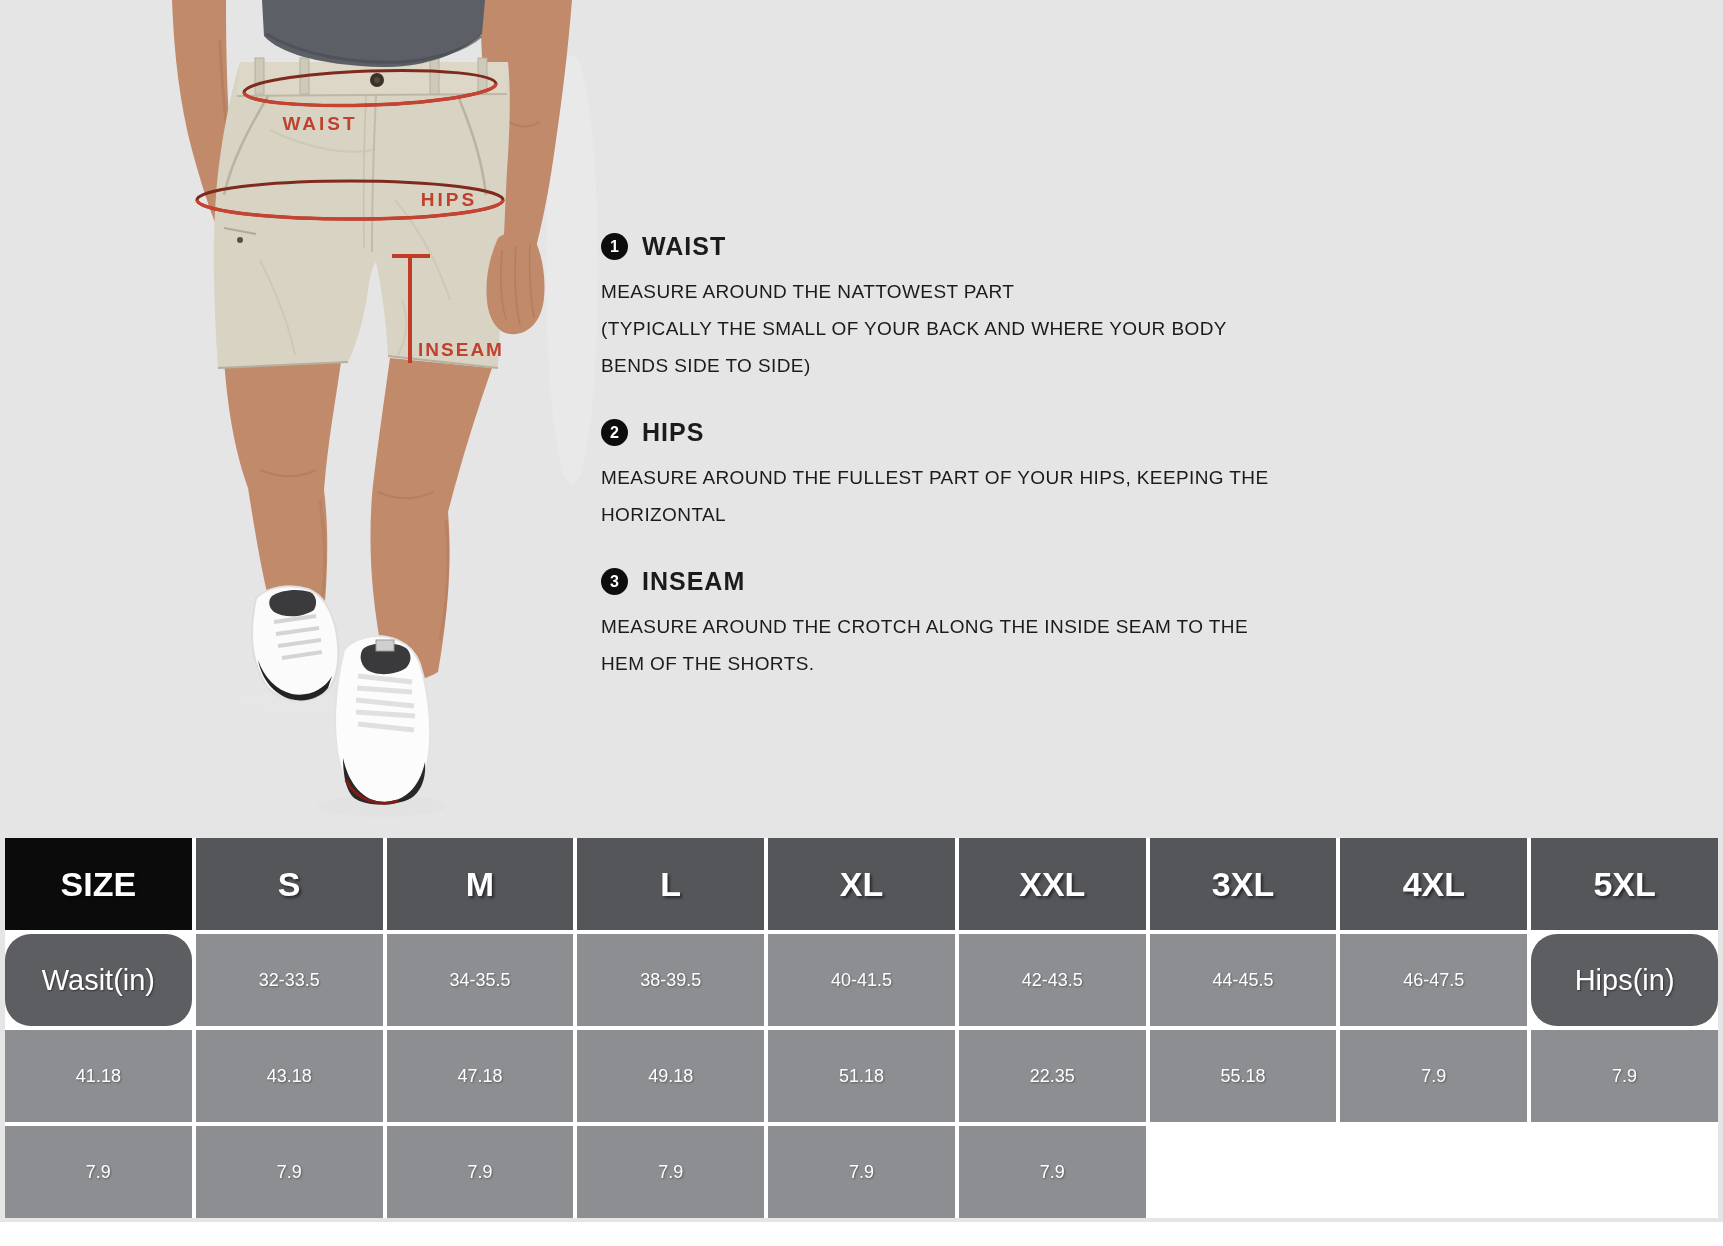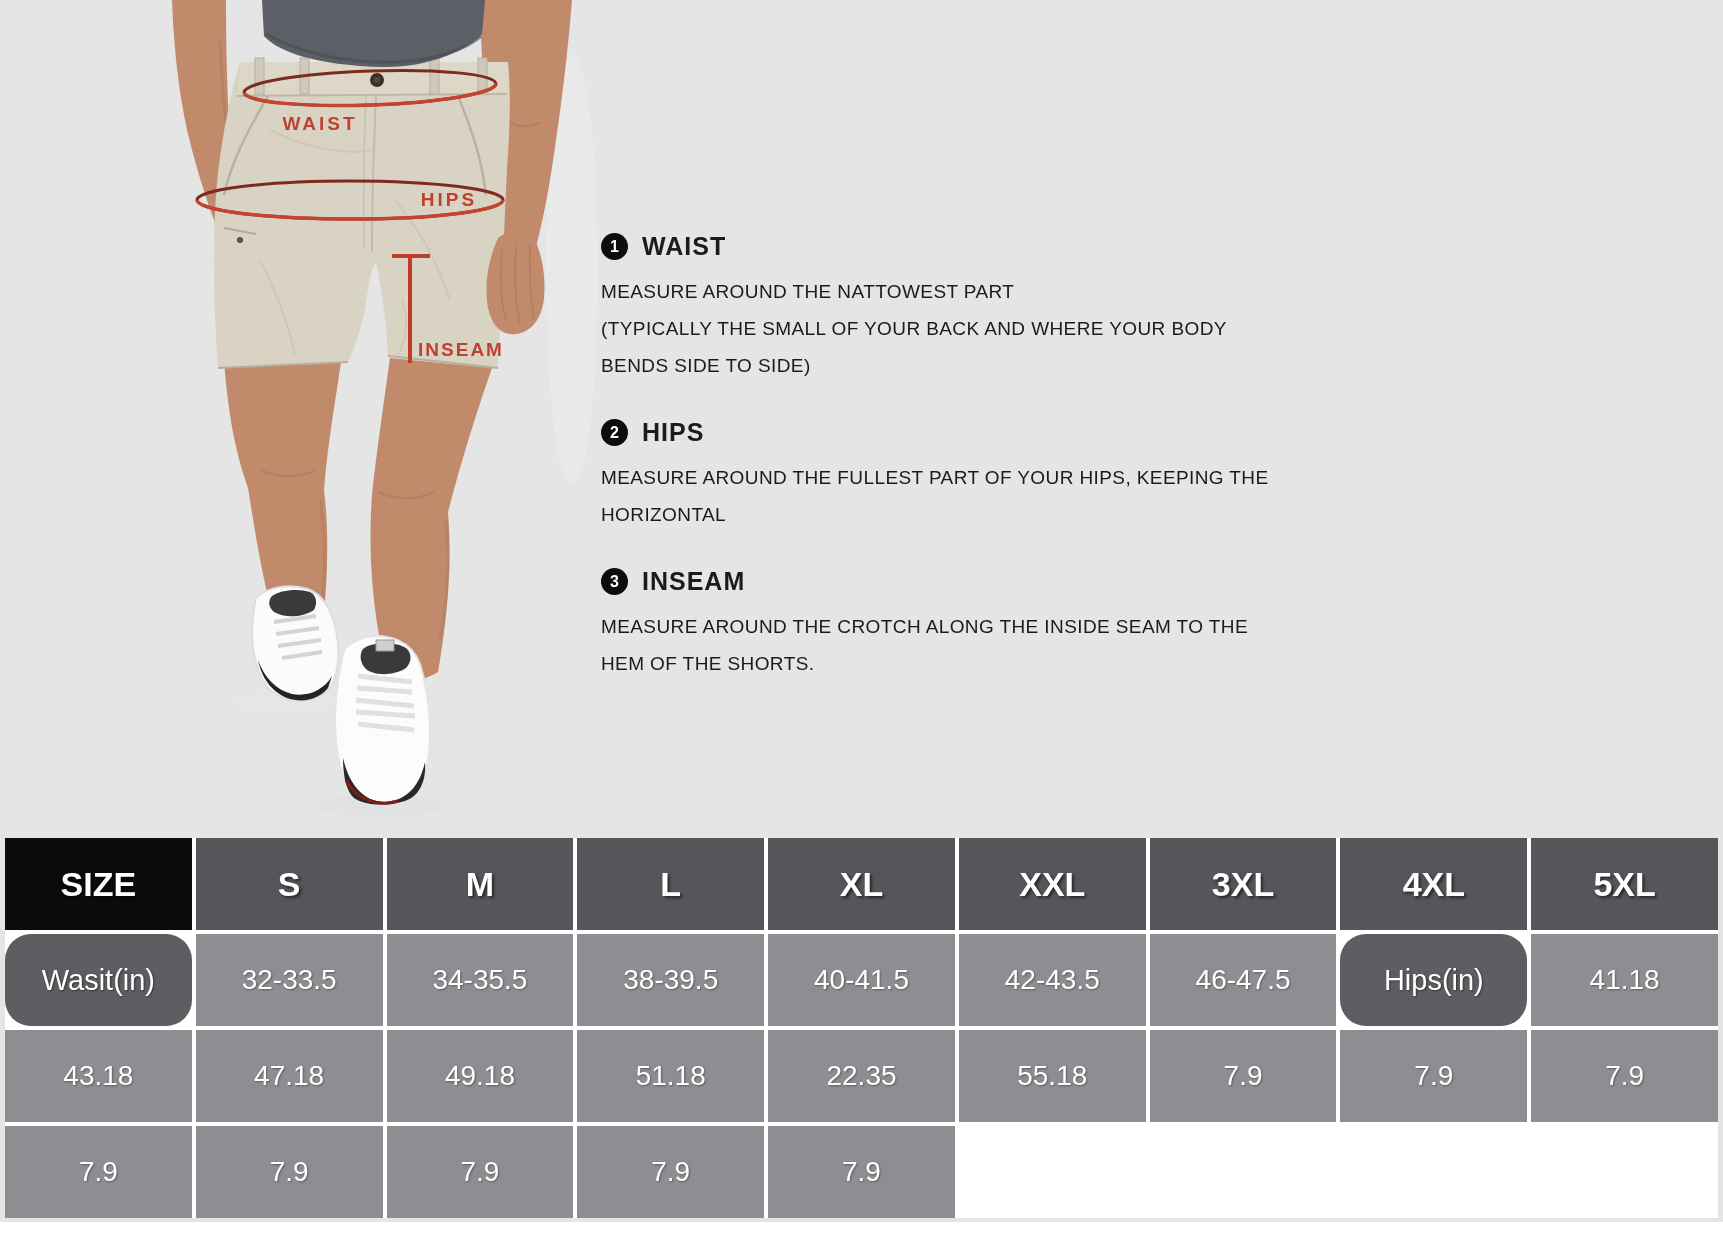--- a/index.html
+++ b/index.html
@@ -23,21 +23,21 @@
 
   
   .size-table{position:absolute;left:5px;right:5px;top:838px;height:380px;
               display:grid;grid-template-columns:repeat(9,1fr);
               grid-template-rows:repeat(4,1fr);gap:4px;background:#fff;}
   .cell{display:flex;align-items:center;justify-content:center;color:#fff;}
   .th{background:#55565a;font-size:34px;font-weight:700;
       text-shadow:2px 2px 3px rgba(0,0,0,.55);}
   .th.size{background:#0b0b0b;}
   .rl{background:#5d5e62;font-size:29px;text-shadow:1px 1px 2px rgba(0,0,0,.45);border-radius:26px;}
-  .td{background:#8d8e91;font-size:28px;text-shadow:1px 1px 2px rgba(0,0,0,.35);}
+  .td{background:#8d8e91;font-size:18px;text-shadow:1px 1px 2px rgba(0,0,0,.35);}
 </style>
 </head>
 <body>
 
 <div id="canvas">
 
   <svg id="photo" viewBox="0 0 480 860" xmlns="http://www.w3.org/2000/svg">
 
     <ellipse cx="452" cy="270" rx="26" ry="215" fill="#ececec" opacity="0.55"></ellipse>
 
@@ -178,20 +178,21 @@
     <div class="cell th">3XL</div>
     <div class="cell th">4XL</div>
     <div class="cell th">5XL</div>
 
     <div class="cell rl">Wasit(in)</div>
     <div class="cell td">32-33.5</div>
     <div class="cell td">34-35.5</div>
     <div class="cell td">38-39.5</div>
     <div class="cell td">40-41.5</div>
     <div class="cell td">42-43.5</div>
+    <div class="cell td">44-45.5</div>
     <div class="cell td">46-47.5</div>
 
     <div class="cell rl">Hips(in)</div>
     <div class="cell td">41.18</div>
     <div class="cell td">43.18</div>
     <div class="cell td">47.18</div>
     <div class="cell td">49.18</div>
     <div class="cell td">51.18</div>
     <div class="cell td">22.35</div>
     <div class="cell td">55.18</div>

